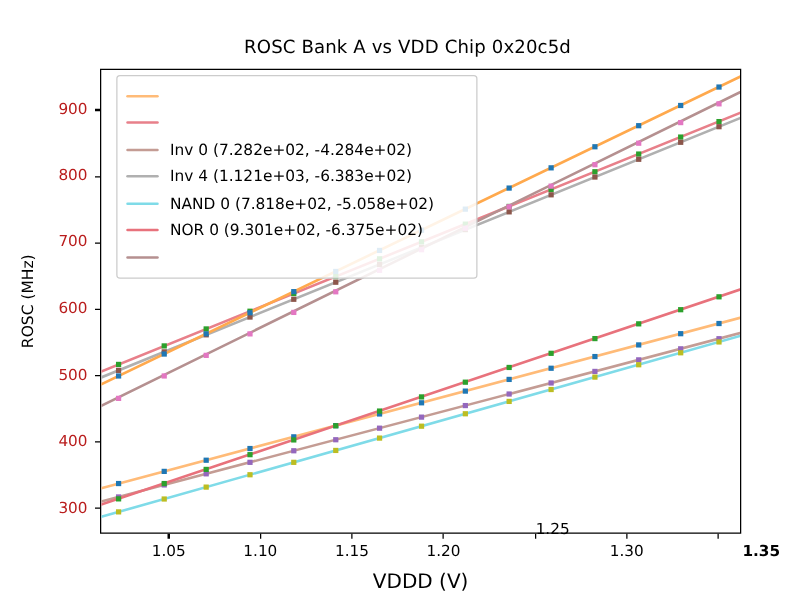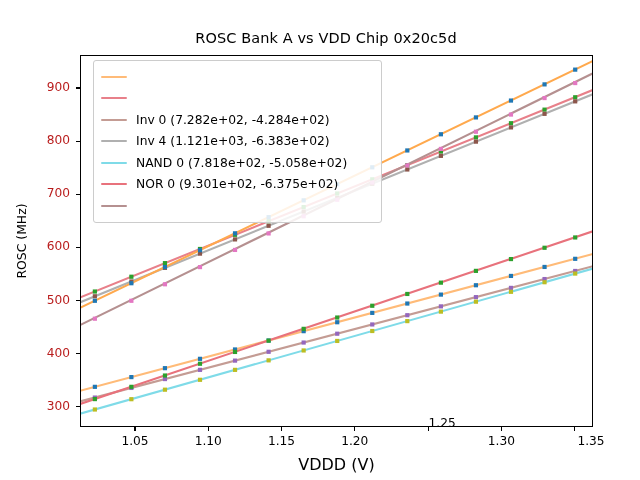--- a/index.html
+++ b/index.html
@@ -294,21 +294,21 @@
       <div class="xtick-label" style="left: 208.25px; top: 434px;">1.10</div>
       <div class="xtick-mark" style="left: 281.036px; top: 427px;"></div>
       <div class="xtick-label" style="left: 281.536px; top: 434px; text-align: center;">1.15</div>
       <div class="xtick-mark" style="left: 354.321px; top: 427px;"></div>
       <div class="xtick-label" style="left: 354.821px; top: 434px;">1.20</div>
       <div class="xtick-mark" style="left: 427.607px; top: 427px;"></div>
       <div class="xtick-label" style="left: 428.107px; top: 416px; margin-left: 14px;">1.25</div>
       <div class="xtick-mark" style="left: 500.893px; top: 427px;"></div>
       <div class="xtick-label" style="left: 501.393px; top: 434px;">1.30</div>
       <div class="xtick-mark" style="left: 574.179px; top: 427px;"></div>
-      <div class="xtick-label" style="left: 591px; top: 434px;">1.35</div>
+      <div class="xtick-label" style="left: 609px; top: 434px; font-weight: bold;">1.35</div>
     </div>
 
   <div id="legend">
       <div class="legend-row">
         <span class="legend-swatch" style="background: rgb(255, 187, 120);"></span>
       </div>
       <div class="legend-row">
         <span class="legend-swatch" style="background: rgb(232, 128, 138);"></span>
       </div>
       <div class="legend-row">

